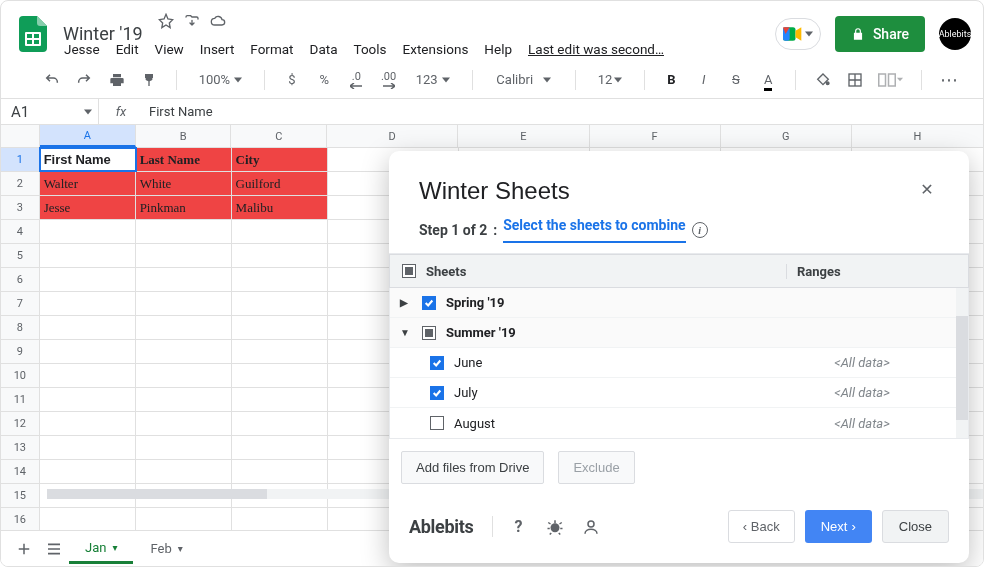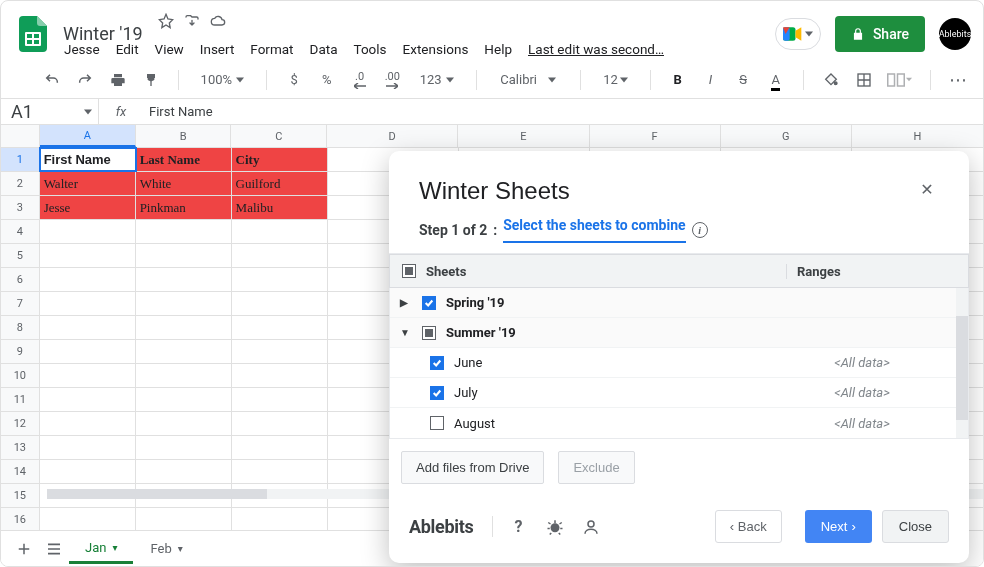--- a/index.html
+++ b/index.html
@@ -14,34 +14,34 @@
   .icon-gray { color: #5f6368; width: 18px; height: 18px; display: flex; align-items: center; justify-content: center; }
   .menubar { display: flex; gap: 2px; margin-top: 2px; }
   .menubar span { padding: 4px 7px; font-size: 13.5px; color: #202124; cursor: pointer; }
   .last-edit { font-size: 13.5px; color: #5f6368; text-decoration: underline; padding: 4px 7px; cursor: pointer; }
   .title-right { margin-left: auto; display: flex; align-items: center; gap: 14px; }
   .meet-btn { width: 46px; height: 32px; border: 1px solid #dadce0; border-radius: 16px; display: flex; align-items: center; justify-content: center; gap: 0; cursor: pointer; }
   .share-btn { background: #1e8e3e; color: #fff; border-radius: 4px; height: 36px; padding: 0 16px; display: flex; align-items: center; gap: 8px; font-size: 14px; font-weight: 500; cursor: pointer; }
   .avatar { width: 32px; height: 32px; border-radius: 50%; background: #000; color: #fff; font-size: 9px; display: flex; align-items: center; justify-content: center; cursor: pointer; }
 
   
-  .toolbar { height: 38px; border-bottom: 1px solid #e0e0e0; display: flex; align-items: center; padding: 0 14px 0 42px; gap: 14px; color: #5f6368; }
+  .toolbar { height: 38px; border-bottom: 1px solid #e0e0e0; display: flex; align-items: center; padding: 0 23px 0 42px; gap: 14px; color: #5f6368; }
   .toolbar .tb-btn { width: 26px; height: 26px; display: flex; align-items: center; justify-content: center; cursor: pointer; border-radius: 2px; }
   .toolbar .sep { width: 1px; height: 20px; background: #e0e0e0; margin: 0 4px; }
   .toolbar .zoom { padding: 0 4px; display:flex; align-items:center; gap:4px; cursor:pointer;}
   .toolbar .fontname { width: 90px; padding: 0 6px; display:flex; align-items:center; justify-content:space-between; cursor:pointer;}
   .toolbar .fontsize { width: 42px; padding: 0 4px; display:flex; align-items:center; justify-content:space-between; cursor:pointer;}
   .toolbar .bold { font-weight: 700; color:#202124; }
   .toolbar .text-color { position: relative; }
   .toolbar .text-underline-bar { position:absolute; bottom:2px; left:5px; right:5px; height:3px; background:#000; }
   .toolbar .more-dots { font-size:18px; letter-spacing:2px;}
 
   
   .formula-row { height: 26px; border-bottom: 1px solid #e0e0e0; display:flex; align-items:stretch; }
-  .namebox { width: 98px; border-right: 1px solid #e0e0e0; display:flex; align-items:center; padding: 0 6px 0 10px; font-size:18px; color:#3c4043; justify-content:space-between;}
+  .namebox { width: 98px; border-right: 1px solid #e0e0e0; display:flex; align-items:center; padding: 0 6px 0 10px; font-size:15px; color:#3c4043; justify-content:space-between;}
   .fx { width: 44px; display:flex; align-items:center; justify-content:center; font-style: italic; color:#5f6368; }
   .formula-input { flex:1; display:flex; align-items:center; padding:0 6px; font-size:13px; color:#3c4043;}
 
   
   .grid-wrap { position: relative; height: 410px; overflow: hidden; }
   .col-headers { display:flex; height:23px; background:#f8f9fa; border-bottom:1px solid #e0e0e0; font-size:11px; color:#5f6368;}
   .corner { width:46px; border-right:1px solid #e0e0e0;}
   .ch { border-right:1px solid #e0e0e0; display:flex; align-items:center; justify-content:center;}
   .chA { width:113px; background:#d3e3fd; color:#1a73e8; border-bottom:2px solid #1a73e8;}
   .chB, .chC { width:113px; }
@@ -92,21 +92,21 @@
   .rng { margin-left:auto; width:170px; color:#80868b; font-style:italic; font-size:13px; text-align:center; padding-right:18px;}
 
   .dlg-actions1 { display:flex; gap:14px; padding:12px 12px 14px 12px;}
   .btn-plain { border:1px solid #dadce0; background:#f8f9fa; color:#3c4043; font-size:13px; padding:8px 14px; border-radius:2px; cursor:pointer;}
   .dlg-foot { display:flex; align-items:center; padding:12px 20px 20px 20px;}
   .brand { font-weight:700; font-size:18px; letter-spacing:-0.3px; color:#3c4043; padding-right:18px; border-right:1px solid #e0e0e0;}
   .foot-icons { display:flex; gap:16px; padding-left:16px; color:#5f6368; align-items:center;}
   .foot-icons .ficon { width:20px; height:20px; display:flex; align-items:center; justify-content:center; cursor:pointer;}
   .foot-right { margin-left:auto; display:flex; gap:10px;}
   .btn-back { border:1px solid #dadce0; background:#fff; color:#5f6368; padding:8px 14px; font-size:13px; border-radius:3px; cursor:pointer;}
-  .btn-next { border:none; background:#4285f4; color:#fff; padding:8px 16px; font-size:13px; border-radius:3px; cursor:pointer; display:flex; align-items:center; gap:4px;margin-left:13px;}
+  .btn-next { border:none; background:#4285f4; color:#fff; padding:8px 16px; font-size:13px; border-radius:3px; cursor:pointer; display:flex; align-items:center; gap:4px;}
   .btn-close { border:1px solid #dadce0; background:#f1f3f4; color:#3c4043; padding:8px 16px; font-size:13px; border-radius:3px; cursor:pointer;}
 
   .hscroll { position:absolute; left:46px; right:0; bottom:36px; height:10px; background:#f1f3f4;}
   .hthumb { position:absolute; left:0; top:0; height:10px; width:220px; background:#dadce0;}
 </style>
 </head>
 <body>
 
 <div class="titlebar">
   <div class="logo">

